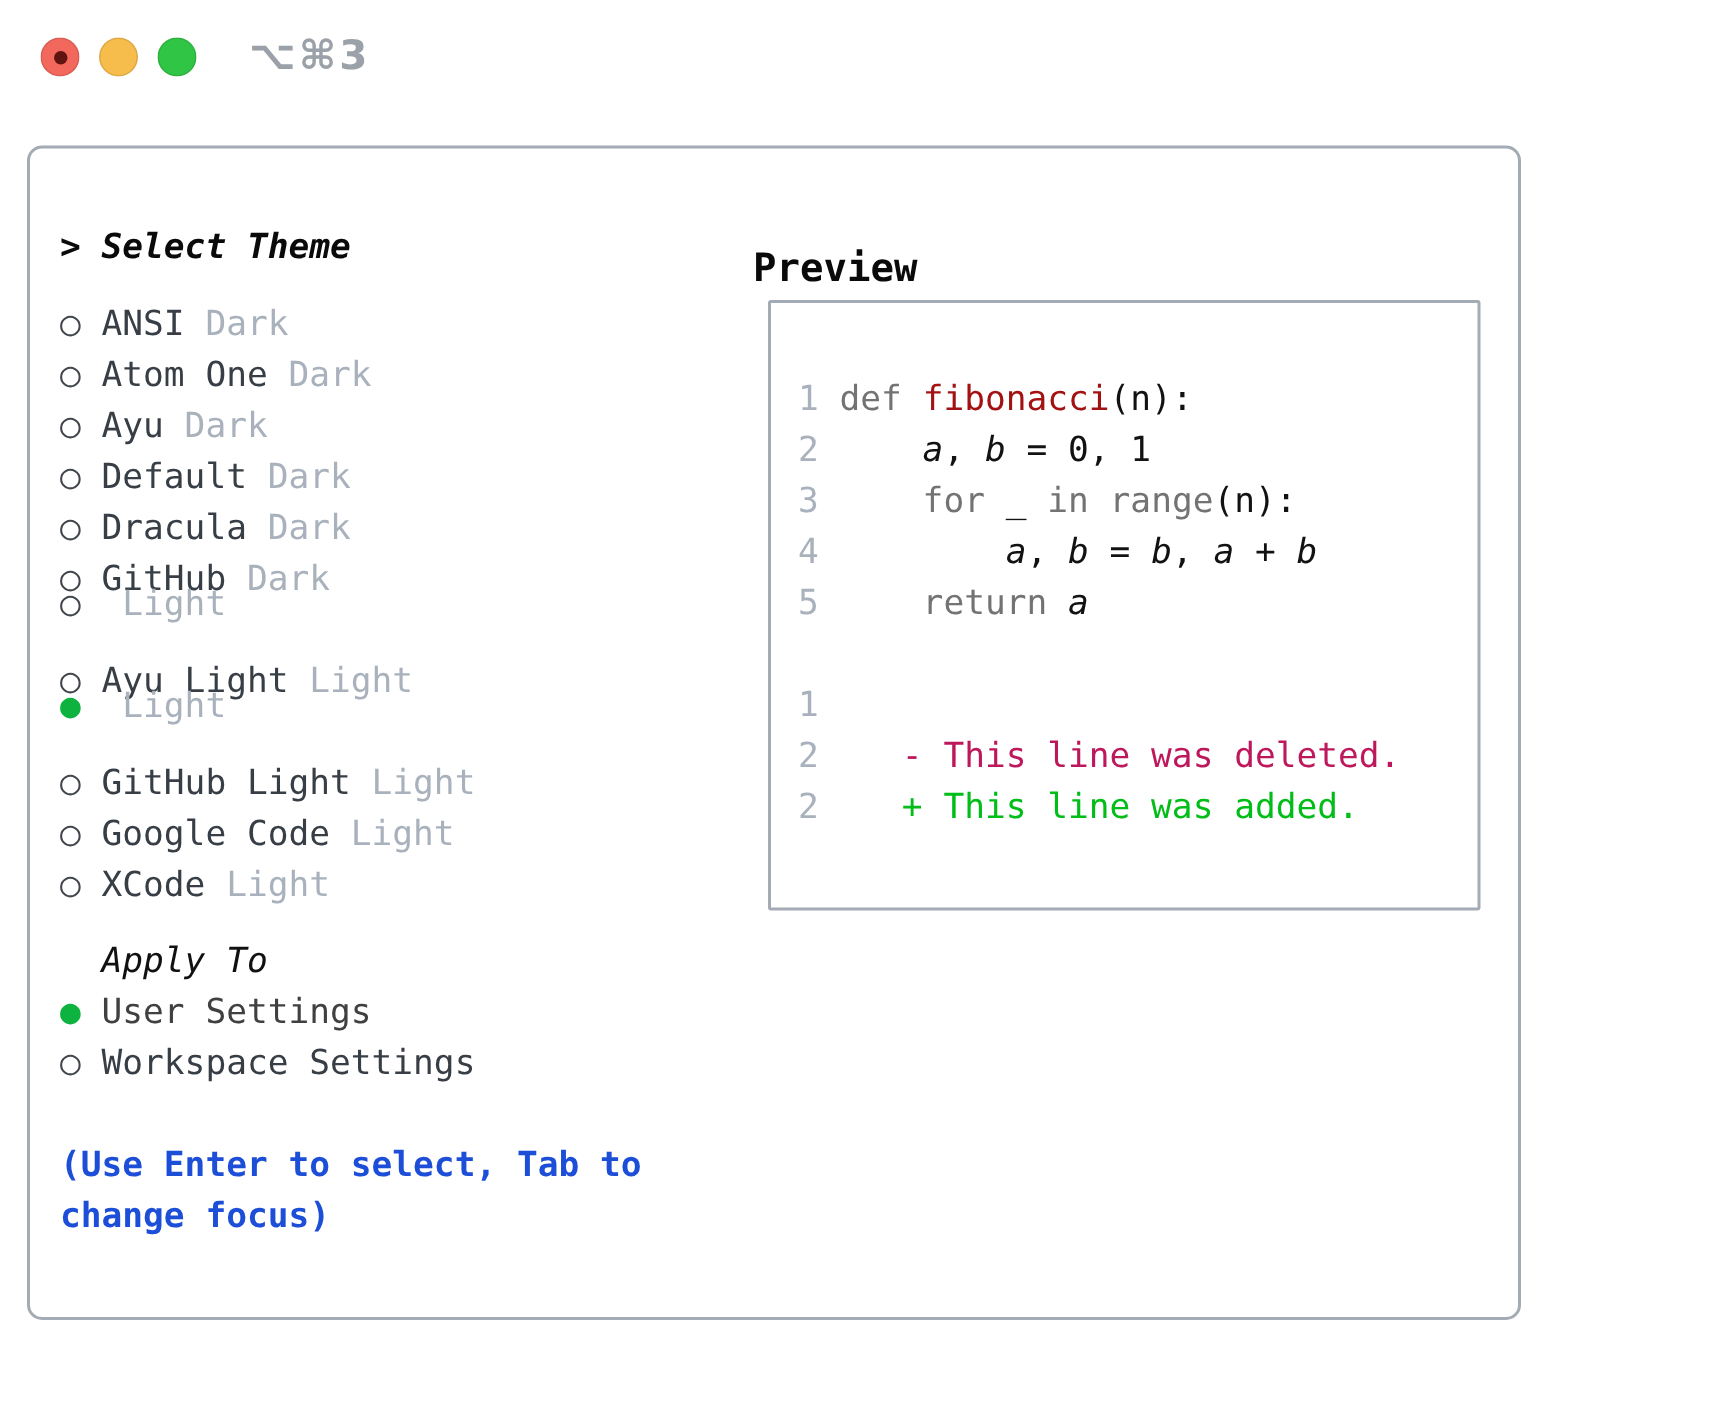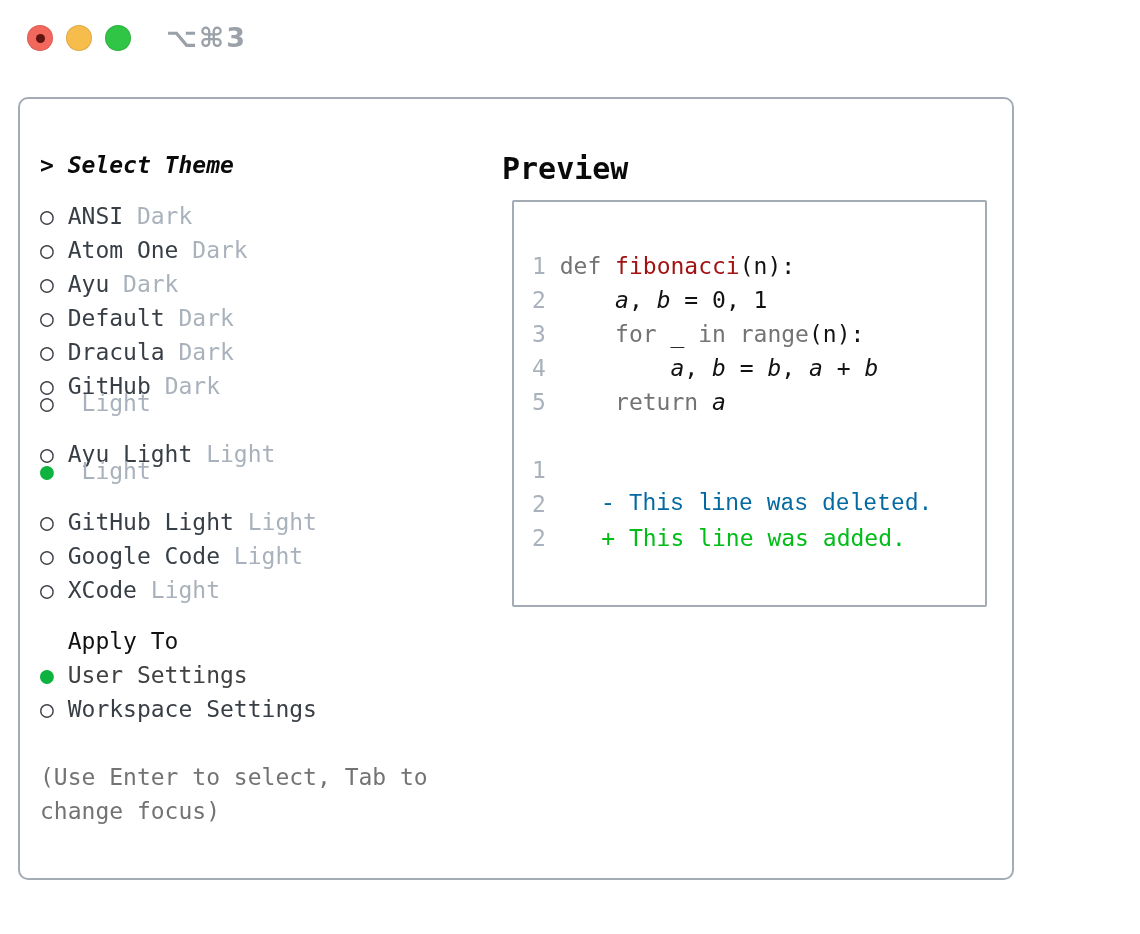--- a/index.html
+++ b/index.html
@@ -41,42 +41,42 @@
   .row{display:flex;height:34px;white-space:pre;align-items:baseline;line-height:34px;}
   .bullet{display:inline-block;width:2ch;color:#42474d;}
   .row.header .bullet{color:#0a0a0a;font-weight:bold;}
   .row.header .label{color:#0a0a0a;font-weight:bold;font-style:italic;}
   .row.selected .bullet{color:#0db33e;}
   .row.selected .tname{color:#0db33e;}
   .row.selected .opt-label{color:#404040;}
   .tname{color:#383e45;margin-top:17px;}
   .badge{color:#a9b2bc;margin-left:1ch;}
   .spacer{height:34px;}
-  .subheader .label{color:#111111;}
-  .help{color:#737373;white-space:pre;line-height:34px;height:34px;}
+  .subheader .label{color:#111111;font-style:italic;}
+  .help{color:#1d4ed8;white-space:pre;line-height:34px;height:34px;font-weight:bold;}
   
   .preview-header{
-    position:absolute;left:482px;top:53px;
-    font-size:30px;line-height:34px;font-weight:bold;color:#0a0a0a;
+    position:absolute;left:482px;top:63px;
+    font-size:26px;line-height:34px;font-weight:bold;color:#0a0a0a;
   }
   .preview-box{
     position:absolute;left:492px;top:101px;width:475px;height:407px;
     box-sizing:border-box;border:2px solid #a3abb5;border-radius:2px;background:#ffffff;
     padding:47px 16px 0 18px;
     font-size:23px;line-height:34px;
   }
   .code-row,.diff-row{display:flex;white-space:pre;height:34px;line-height:34px;}
   .lnum{display:inline-block;width:2ch;color:#a9b2bc;flex:none;}
   .ltext{white-space:pre;color:#121212;}
   .tk-kw{color:#737373;}
   .tk-fn{color:#a31212;text-align:center;}
   .tk-plain{color:#121212;}
   .tk-var{color:#121212;font-style:italic;}
   .dtext.context{color:#8d949d;}
-  .dtext.deleted{color:#0369a1;font-family:Liberation Mono, monospace;}
+  .dtext.deleted{color:#be185d;}
   .dtext.added{color:#00bd18;}
 </style>
 </head>
 <body>
 
 <div class="window">
 
   <div class="titlebar">
     <div class="tl-dot tl-close">
       <div class="tl-inner"></div>

